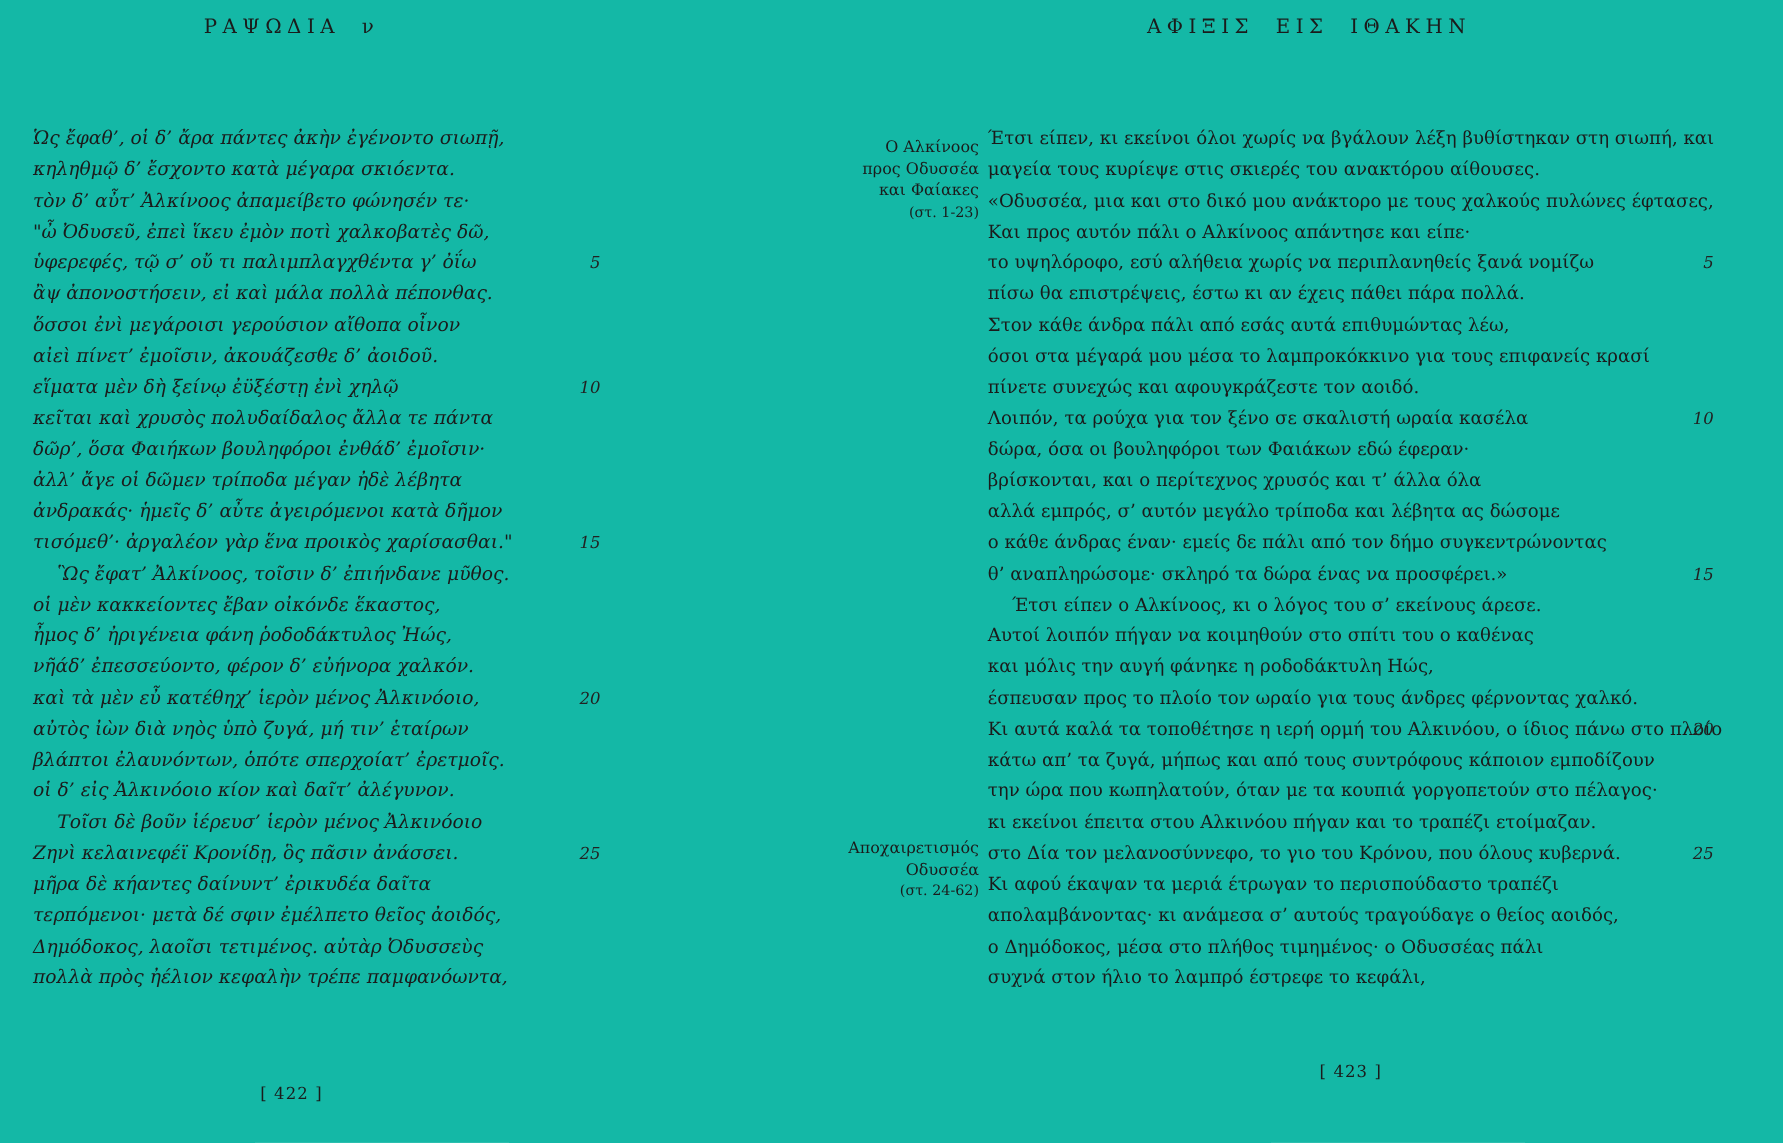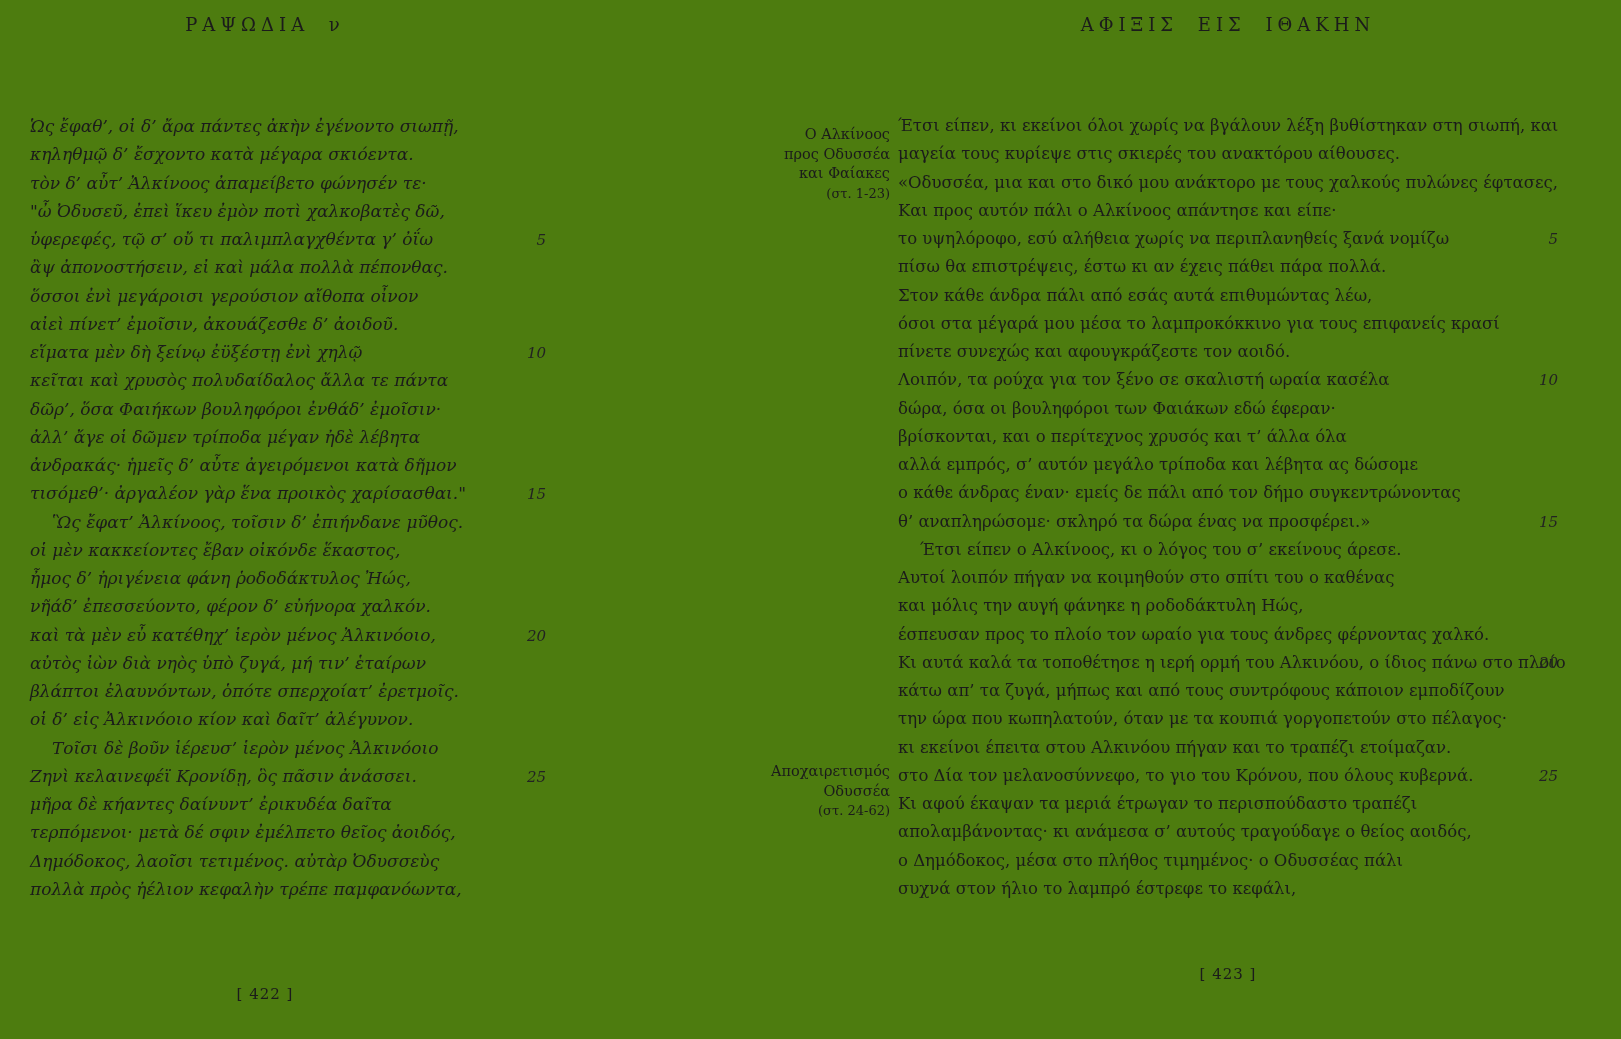--- a/index.html
+++ b/index.html
@@ -1,35 +1,35 @@
 <!DOCTYPE html>
 <html><head>
 <meta charset="utf-8">
 <style>
   html, body { margin: 0; padding: 0; background: #ffffff; }
   .spread {
     position: relative;
     width: 1621px;
     height: 1039px;
-    background: #4d7c0f;
+    background: #14b8a6;
     font-family: "DejaVu Serif", serif;
     color: #1b1b1b;
     overflow: hidden;
   }
   .page-header {
     position: absolute;
     top: 14px;
     font-size: 18px;
     letter-spacing: 5px;
     word-spacing: 9px;
     text-align: center;
     white-space: nowrap;
   }
   .page-header.left  { left: 25px;  width: 480px; }
-  .page-header.right { left: 898px; width: 660px; }
+  .page-header.right { left: 860px; width: 660px; }
 
   .verses {
     position: absolute;
     top: 112px;
   }
   .verses.left  { left: 30px;  width: 516px; font-style: italic; font-size: 17px; }
   .verses.right { left: 898px; width: 660px; font-size: 16.5px; }
 
   .verse-row {
     display: flex;

